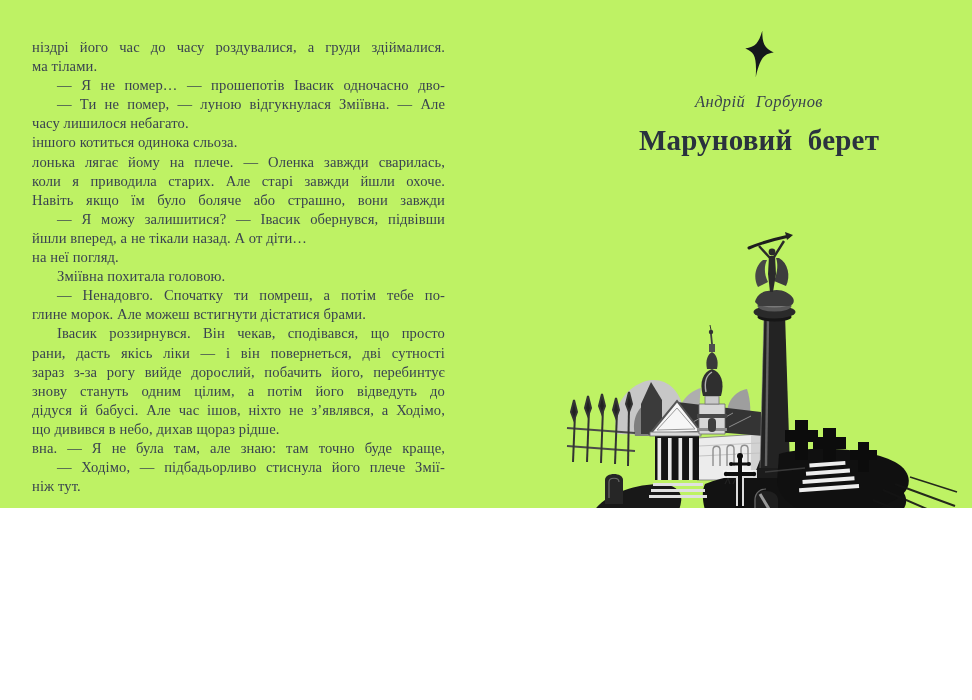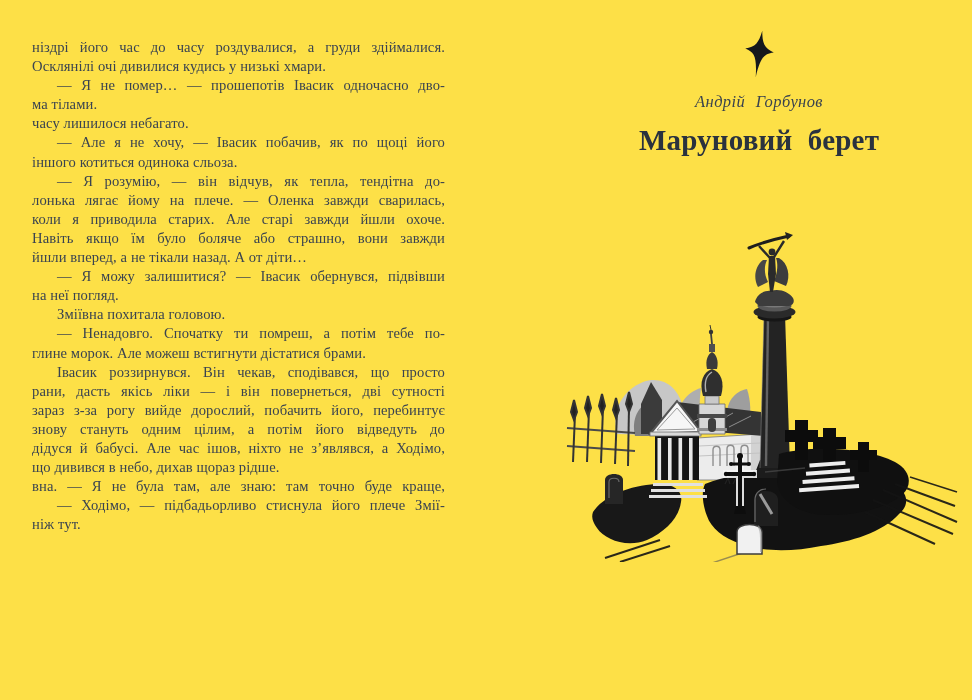--- a/index.html
+++ b/index.html
@@ -1,17 +1,17 @@
 <!DOCTYPE html>
 <html><head>
 <meta charset="utf-8">
 <style>
   html,body{margin:0;padding:0;}
   body{width:972px;height:700px;background:#ffffff;font-family:"Liberation Serif",serif;}
-  .spread{position:relative;width:972px;height:700px;background:#fde047;overflow:hidden;}
+  .spread{position:relative;width:972px;height:508px;background:#bef264;overflow:hidden;}
 
   
   .text-col{
     position:absolute;left:32px;top:38px;width:413px;
     font-size:14.6px;line-height:19.1px;color:#3a4350;
     letter-spacing:.1px;
   }
   .tline{
     height:19.1px;overflow:hidden;
     text-align:justify;text-align-last:justify;
@@ -27,32 +27,30 @@
   .title{top:124px;font-weight:bold;font-size:29px;color:#2a323e;word-spacing:8px;letter-spacing:.2px;}
   .illustration{position:absolute;left:565px;top:222px;width:400px;height:340px;}
 </style>
 </head>
 <body>
 
 <div class="spread">
 
   <div class="text-col">
       <div class="tline">ніздрі його час до часу роздувалися, а груди здіймалися.</div>
-      <div class="tline plast">Осклянілі очі дивилися кудись у низькі хмари.</div>
+      <div class="tline plast">ма тілами.</div>
       <div class="tline ind">— Я не помер… — прошепотів Івасик одночасно дво-</div>
-      <div class="tline plast">ма тілами.</div>
+      <div class="tline ind">— Ти не помер, — луною відгукнулася Зміївна. — Але</div>
       <div class="tline plast">часу лишилося небагато.</div>
-      <div class="tline ind">— Але я не хочу, — Івасик побачив, як по щоці його</div>
       <div class="tline plast">іншого котиться одинока сльоза.</div>
-      <div class="tline ind">— Я розумію, — він відчув, як тепла, тендітна до-</div>
       <div class="tline">лонька лягає йому на плече. — Оленка завжди сварилась,</div>
       <div class="tline">коли я приводила старих. Але старі завжди йшли охоче.</div>
       <div class="tline">Навіть якщо їм було боляче або страшно, вони завжди</div>
+      <div class="tline ind">— Я можу залишитися? — Івасик обернувся, підвівши</div>
       <div class="tline plast">йшли вперед, а не тікали назад. А от діти…</div>
-      <div class="tline ind">— Я можу залишитися? — Івасик обернувся, підвівши</div>
       <div class="tline plast">на неї погляд.</div>
       <div class="tline ind plast">Зміївна похитала головою.</div>
       <div class="tline ind">— Ненадовго. Спочатку ти помреш, а потім тебе по-</div>
       <div class="tline plast">глине морок. Але можеш встигнути дістатися брами.</div>
       <div class="tline ind">Івасик роззирнувся. Він чекав, сподівався, що просто</div>
       <div class="tline">рани, дасть якісь ліки — і він повернеться, дві сутності</div>
       <div class="tline">зараз з-за рогу вийде дорослий, побачить його, перебинтує</div>
       <div class="tline">знову стануть одним цілим, а потім його відведуть до</div>
       <div class="tline">дідуся й бабусі. Але час ішов, ніхто не з’являвся, а Ходімо,</div>
       <div class="tline plast">що дивився в небо, дихав щораз рідше.</div>

